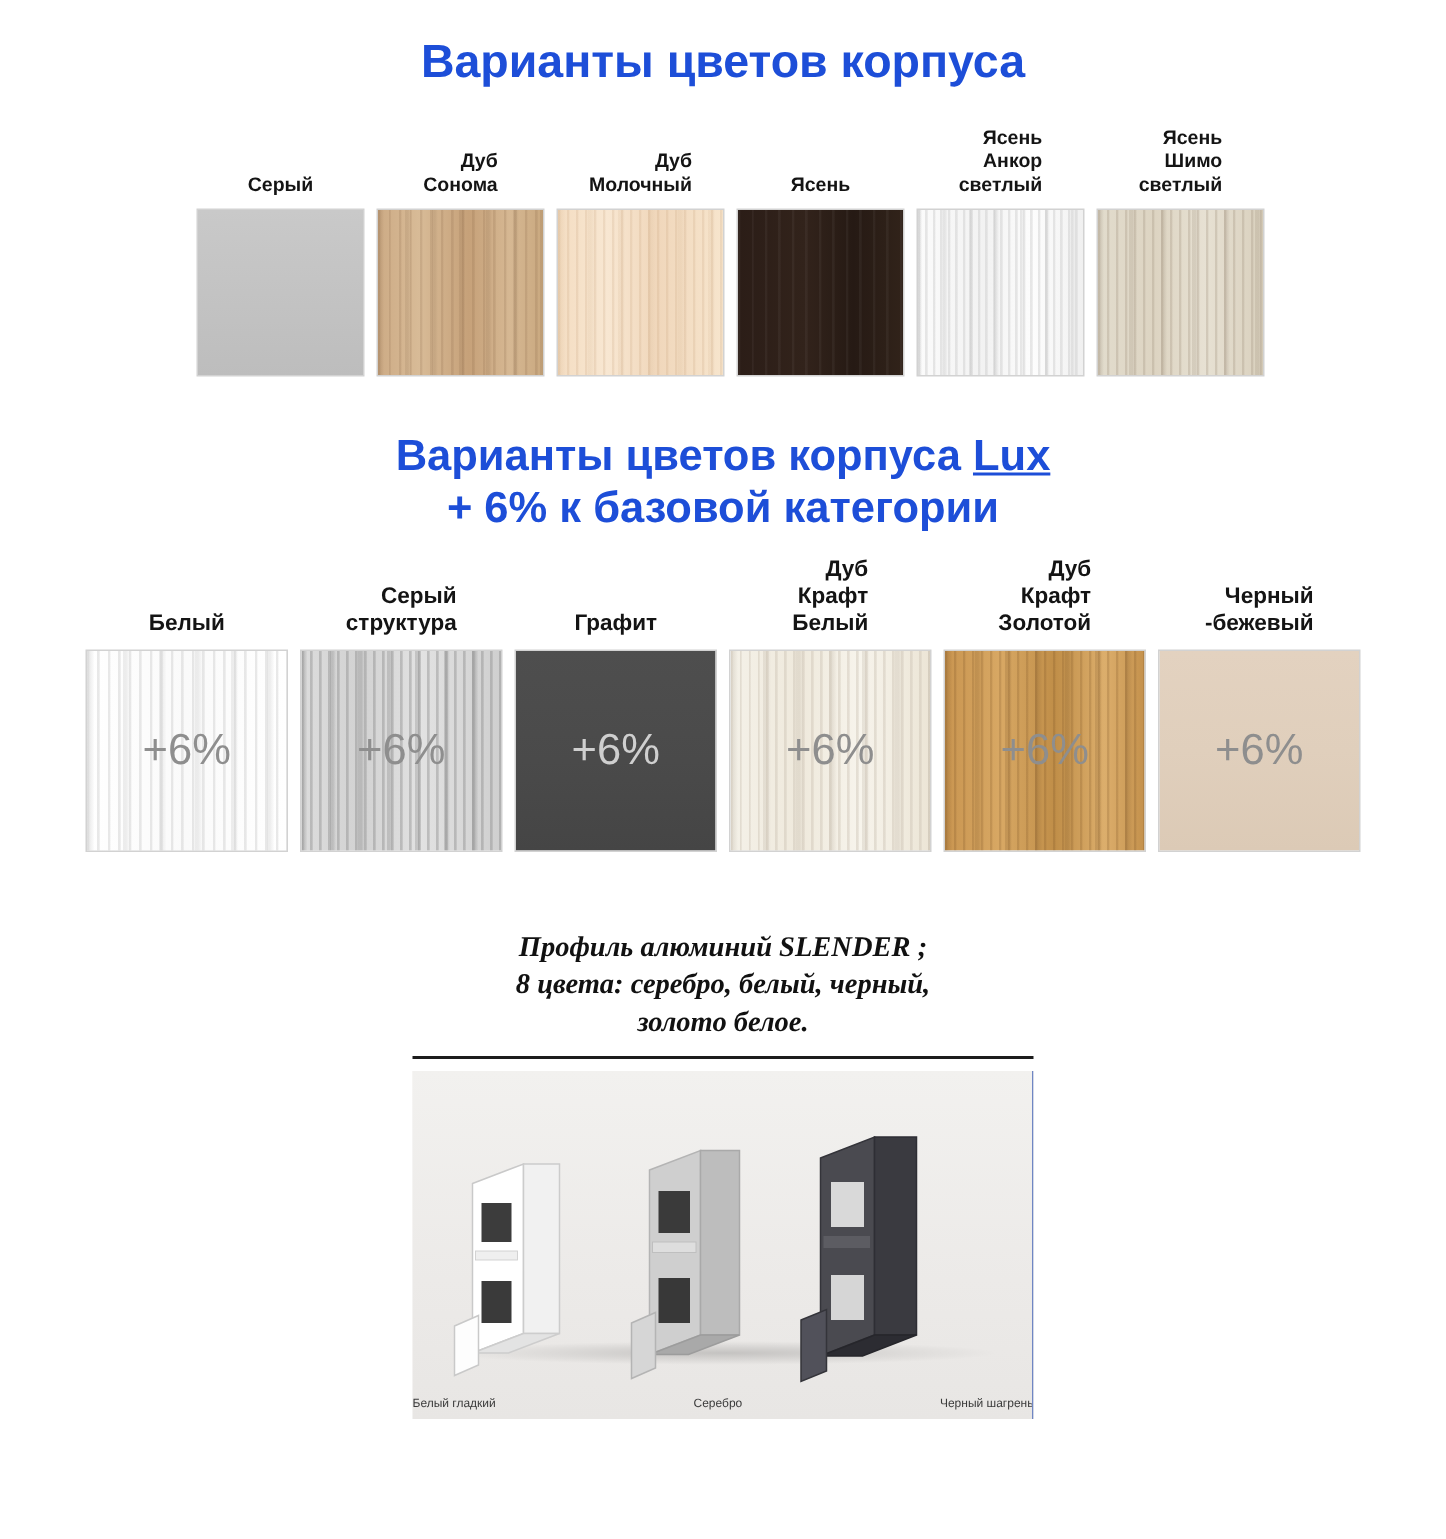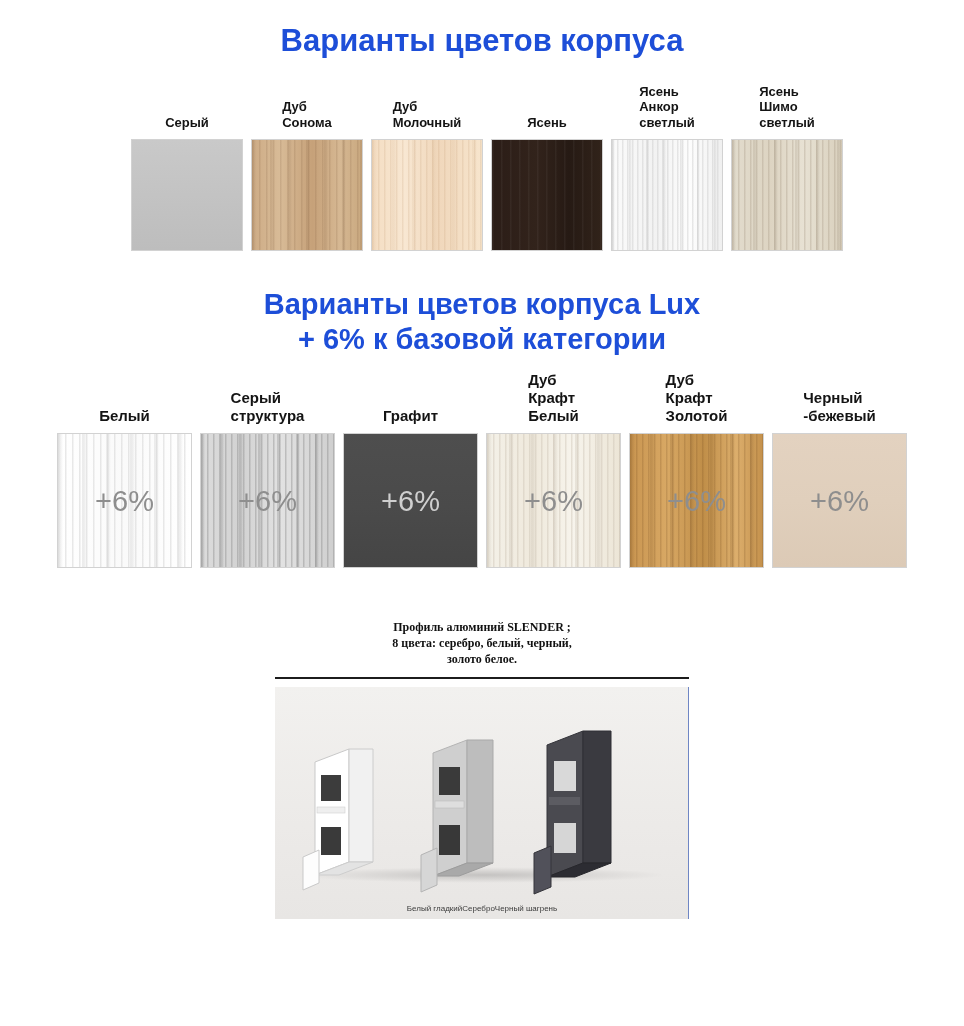--- a/index.html
+++ b/index.html
@@ -31,20 +31,21 @@
   }
   .heading-1 {
     font-size: 31px;
     margin-top: 22px;
   }
   .heading-2 {
     font-size: 29px;
     margin-top: 6px;
   }
   .underline {
+    text-decoration: underline;
   }
 
   
   .swatch-row {
     display: flex;
     justify-content: center;
     align-items: flex-end;
     gap: 8px;
   }
   .swatch-row.base {
@@ -56,21 +57,21 @@
   }
 
   .swatch {
     display: flex;
     flex-direction: column;
     align-items: center;
   }
   .swatch-label {
     font-size: 13.5px;
     font-weight: bold;
-    text-align: left;
+    text-align: right;
     line-height: 1.2;
     color: #141414;
     margin-bottom: 8px;
     white-space: pre-line;
   }
   .swatch.base .swatch-label { font-size: 13px; }
   .swatch.lux  .swatch-label { font-size: 15px; }
 
   .chip {
     width: 112px;
@@ -191,22 +192,23 @@
       linear-gradient(90deg,#c99550 0%,#d8a864 28%,#c08e48 55%,#dcae6c 80%,#c4914c 100%);
   }
   .tex-beige {
     background: linear-gradient(180deg,#e3d2c0 0%,#e0cfbc 50%,#dccab6 100%);
   }
 
   
   .profile-caption {
     text-align: center;
     font-family: "Liberation Serif", serif;
+    font-style: italic;
     font-weight: bold;
-    font-size: 12px;
+    font-size: 19px;
     line-height: 1.3;
     color: #111111;
     margin-top: 52px;
   }
   .profile-rule {
     width: 414px;
     height: 2px;
     background: #1c1c1c;
     margin: 10px auto 0 auto;
   }
@@ -232,21 +234,21 @@
     bottom: 36px;
     height: 16px;
     background: radial-gradient(ellipse at center, rgba(0,0,0,0.16) 0%, rgba(0,0,0,0) 70%);
   }
   .profile-figure svg { position: absolute; inset: 0; }
   .profile-figure .cap-row {
     position: absolute;
     bottom: 6px;
     left: 0; right: 0;
     display: flex;
-    justify-content: center;
+    justify-content: space-between;
   }
   .profile-figure .cap-row span {
     font-size: 8px;
     color: #3b3b3b;
     font-family: "Liberation Sans", sans-serif;
   }
   .figure-edge {
     position: absolute;
     right: 0;
     top: 0;

